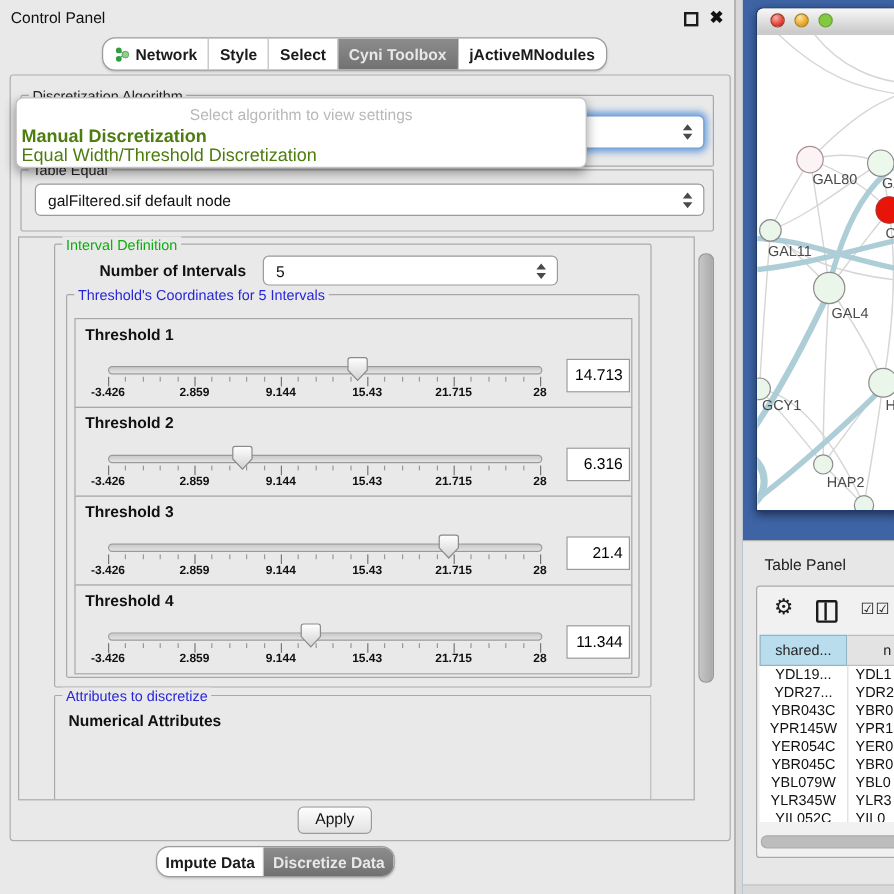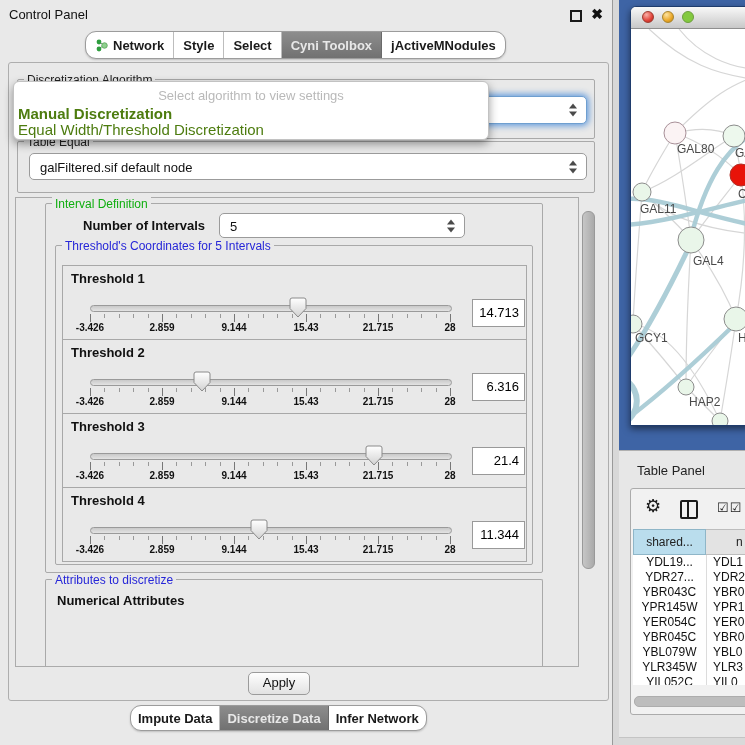--- a/index.html
+++ b/index.html
@@ -372,23 +372,20 @@
       <div class="apply">Apply</div>
     </div>
 
     <div class="segbar" id="bottomTabs">
         <div class="seg">
           <span>Impute Data</span>
         </div>
         <div class="seg selected">
           <span>Discretize Data</span>
         </div>
-        <div class="seg">
-          <span>Infer Network</span>
-        </div>
       </div>
   </div>
 
   <div class="divider"></div>
 
   <div class="right">
 
     <div class="netwin">
       <div class="mac-titlebar">
         <div class="light red"></div>

